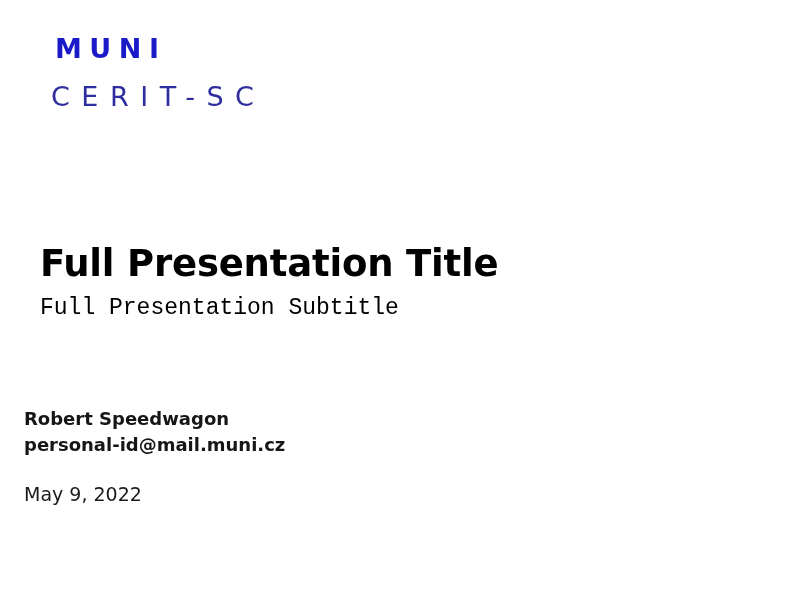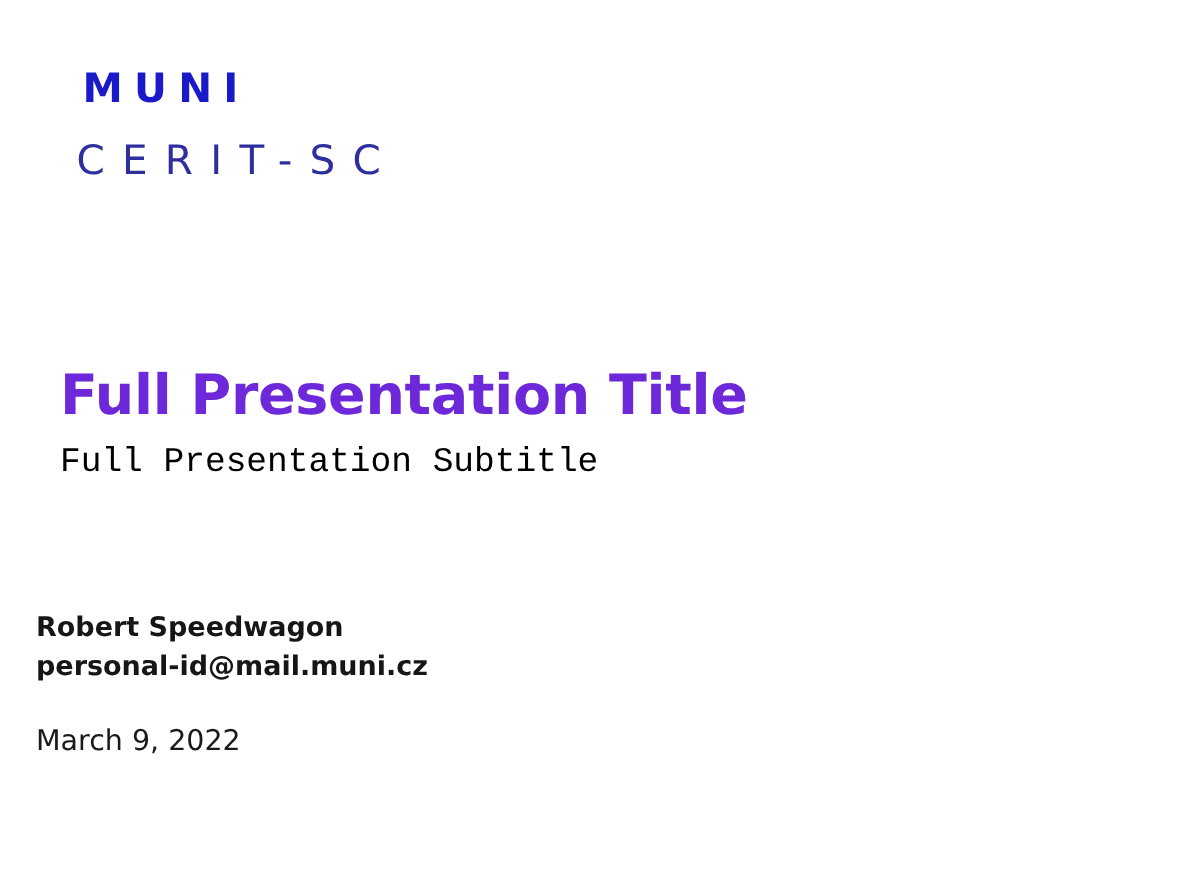--- a/index.html
+++ b/index.html
@@ -19,21 +19,21 @@
     width: 794px;
     height: 596px;
     background: #ffffff;
     box-sizing: border-box;
   }
 
   
   .logo-block {
     position: absolute;
     left: 50px;
-    top: 46px;
+    top: 35px;
     line-height: 1;
     user-select: none;
   }
   .logo-muni {
     font-family: "DejaVu Sans", sans-serif;
     font-weight: 700;
     font-size: 27px;
     letter-spacing: 7.5px;
     color: #1a1ac8;
     display: block;
@@ -57,21 +57,21 @@
     position: absolute;
     left: 40px;
     top: 243px;
     width: 700px;
   }
   .presentation-title {
     font-family: "DejaVu Sans", sans-serif;
     font-weight: 700;
     font-size: 37px;
     line-height: 1.12;
-    color: #6d28d9;
+    color: #000000;
     margin: 0;
     letter-spacing: -0.2px;
   }
   .presentation-subtitle {
     font-family: Liberation Mono, monospace;
     font-weight: 400;
     font-size: 23px;
     line-height: 1.2;
     color: #000000;
     margin: 11px 0 0 0;
@@ -121,16 +121,16 @@
   </div>
 
   <div class="title-block">
     <h1 class="presentation-title">Full Presentation Title</h1>
     <p class="presentation-subtitle">Full Presentation Subtitle</p>
   </div>
 
   <div class="author-block">
     <p class="author-name">Robert Speedwagon</p>
     <p class="author-email">personal-id@mail.muni.cz</p>
-    <p class="date">March 9, 2022</p>
+    <p class="date">May 9, 2022</p>
   </div>
 
 </div>
 
 </body></html>

